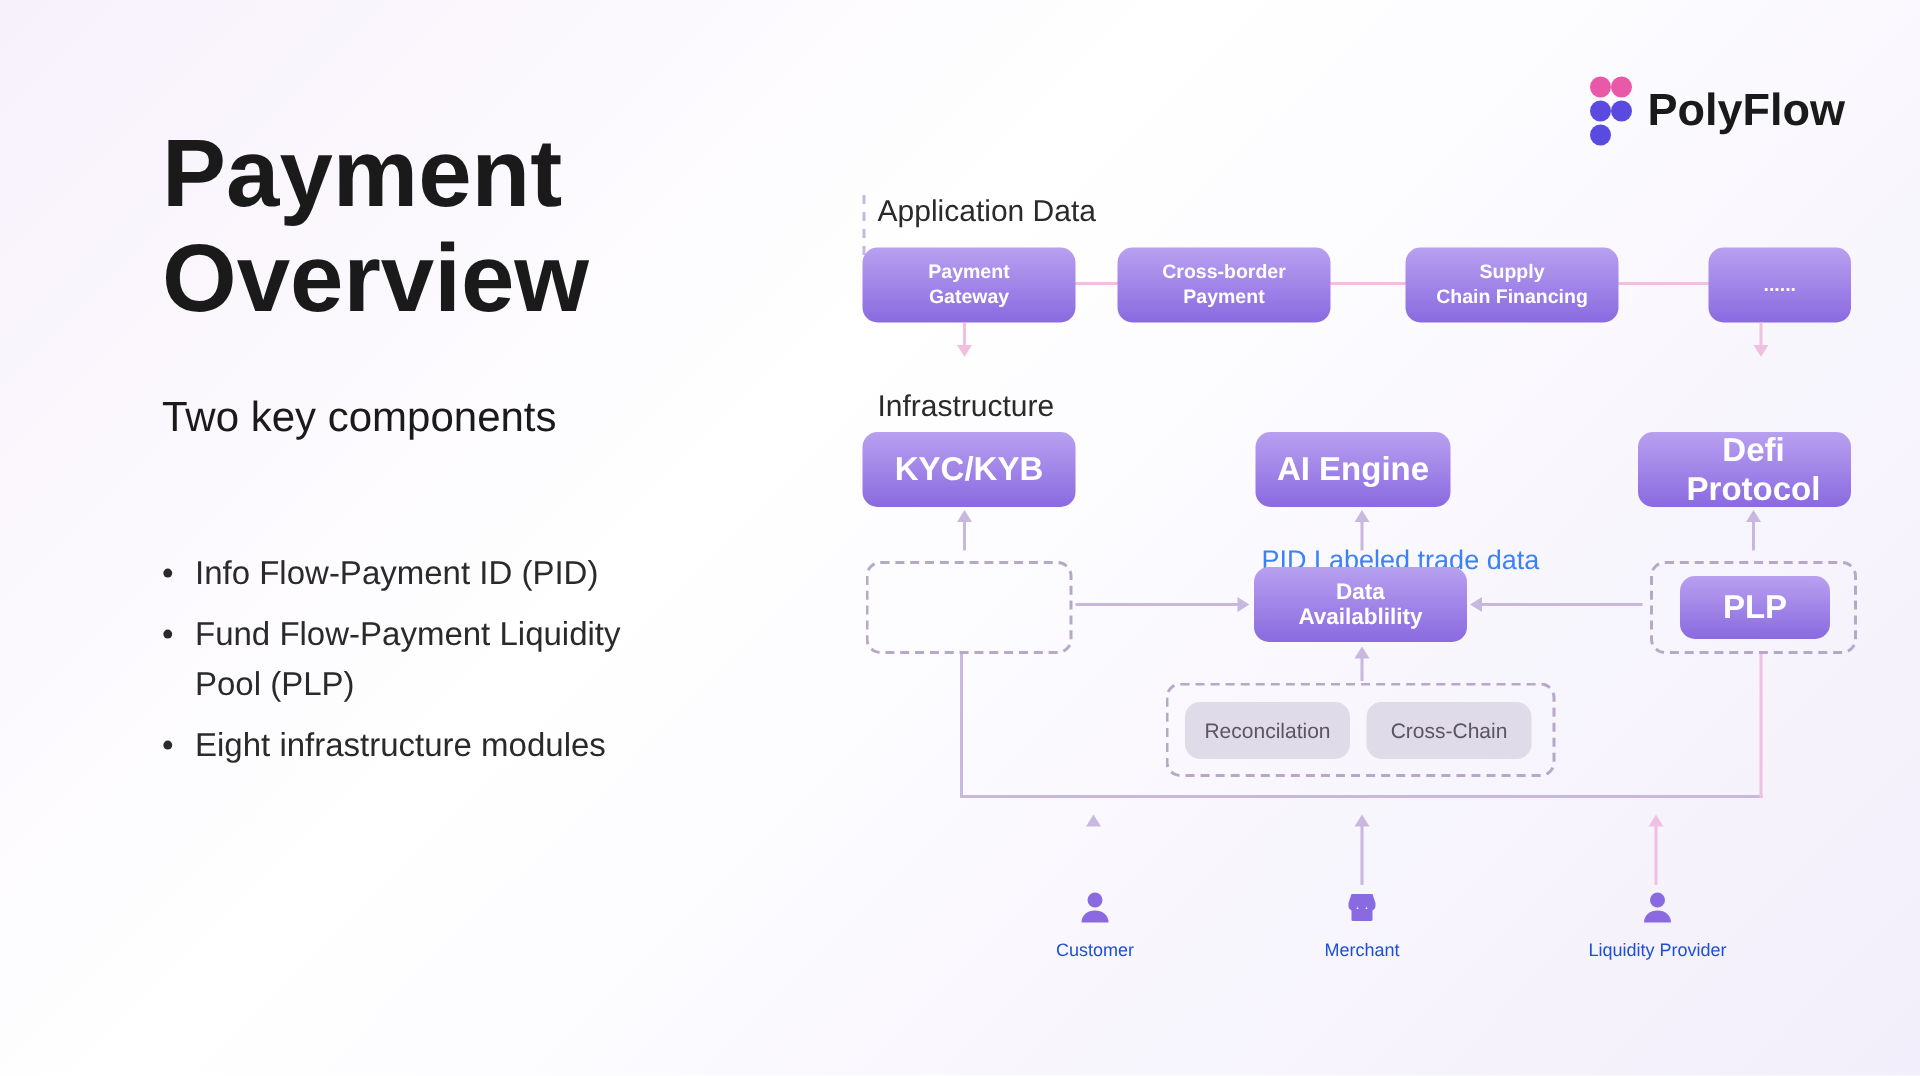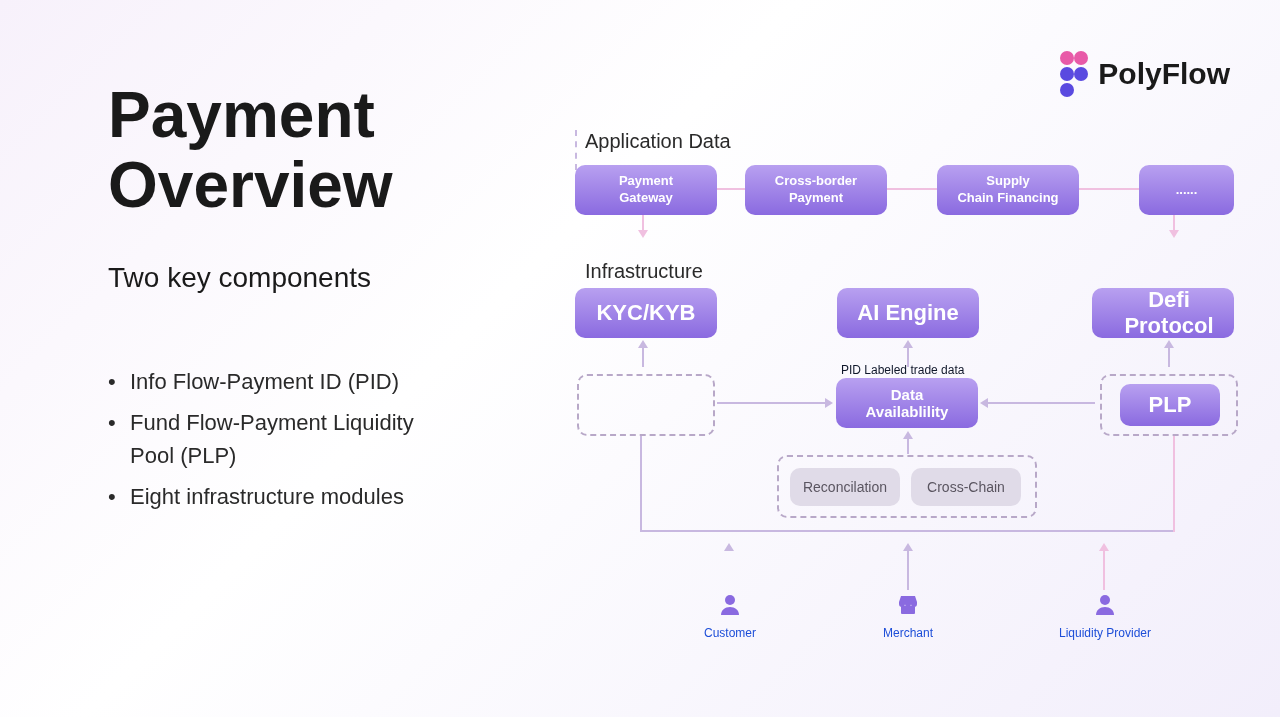--- a/index.html
+++ b/index.html
@@ -119,22 +119,22 @@
     position: absolute;
     width: 0; height: 0;
   }
   .arrow-up { border-left: 5px solid transparent; border-right: 5px solid transparent; border-bottom: 8px solid #c8b8e0; }
   .arrow-right { border-top: 5px solid transparent; border-bottom: 5px solid transparent; border-left: 8px solid #c8b8e0; }
   .arrow-left { border-top: 5px solid transparent; border-bottom: 5px solid transparent; border-right: 8px solid #c8b8e0; }
   .arrow-up-pink { border-left: 5px solid transparent; border-right: 5px solid transparent; border-bottom: 8px solid #f0c0e0; }
   .arrow-down-pink { border-left: 5px solid transparent; border-right: 5px solid transparent; border-top: 8px solid #f0c0e0; }
   .note {
     position: absolute;
-    font-size: 12px;
-    color: #0f172a;
+    font-size: 18px;
+    color: #3b82f6;
   }
   .actor {
     position: absolute;
     text-align: center;
     font-size: 12px;
     color: #1d4ed8;
   }
   .actor-icon {
     width: 24px;
     height: 24px;
@@ -184,21 +184,21 @@
 
   <div class="line pink-line" style="left:67px; top:85px; width:2px; height:16px;"></div>
   <div class="arrow-head arrow-down-pink" style="left:63px; top:100px; border-top-color:#f0c0e0;"></div>
 
   <div class="line pink-line" style="left:598px; top:85px; width:2px; height:16px;"></div>
   <div class="arrow-head arrow-down-pink" style="left:594px; top:100px; border-top-color:#f0c0e0;"></div>
 
   <div class="section-label" style="left:10px; top:130px;">Infrastructure</div>
 
   <div class="box big-box" style="left:0; top:158px; width:142px; height:50px;">KYC/KYB</div>
-  <div class="box big-box" style="left:262px; top:158px; width:142px; height:50px;">AI Engine</div>
+  <div class="box big-box" style="left:262px; top:158px; width:130px; height:50px;">AI Engine</div>
   <div class="box big-box" style="left:517px; top:158px; width:142px; height:50px;padding-left:20px;">Defi Protocol</div>
 
   <div class="line" style="left:67px; top:217px; width:2px; height:20px;"></div>
   <div class="arrow-head arrow-up" style="left:63px; top:210px;"></div>
   <div class="line" style="left:332px; top:217px; width:2px; height:20px;"></div>
   <div class="arrow-head arrow-up" style="left:328px; top:210px;"></div>
   <div class="line" style="left:593px; top:217px; width:2px; height:20px;"></div>
   <div class="arrow-head arrow-up" style="left:589px; top:210px;"></div>
 
   <div class="note" style="left:266px; top:233px;">PID Labeled trade data</div>

